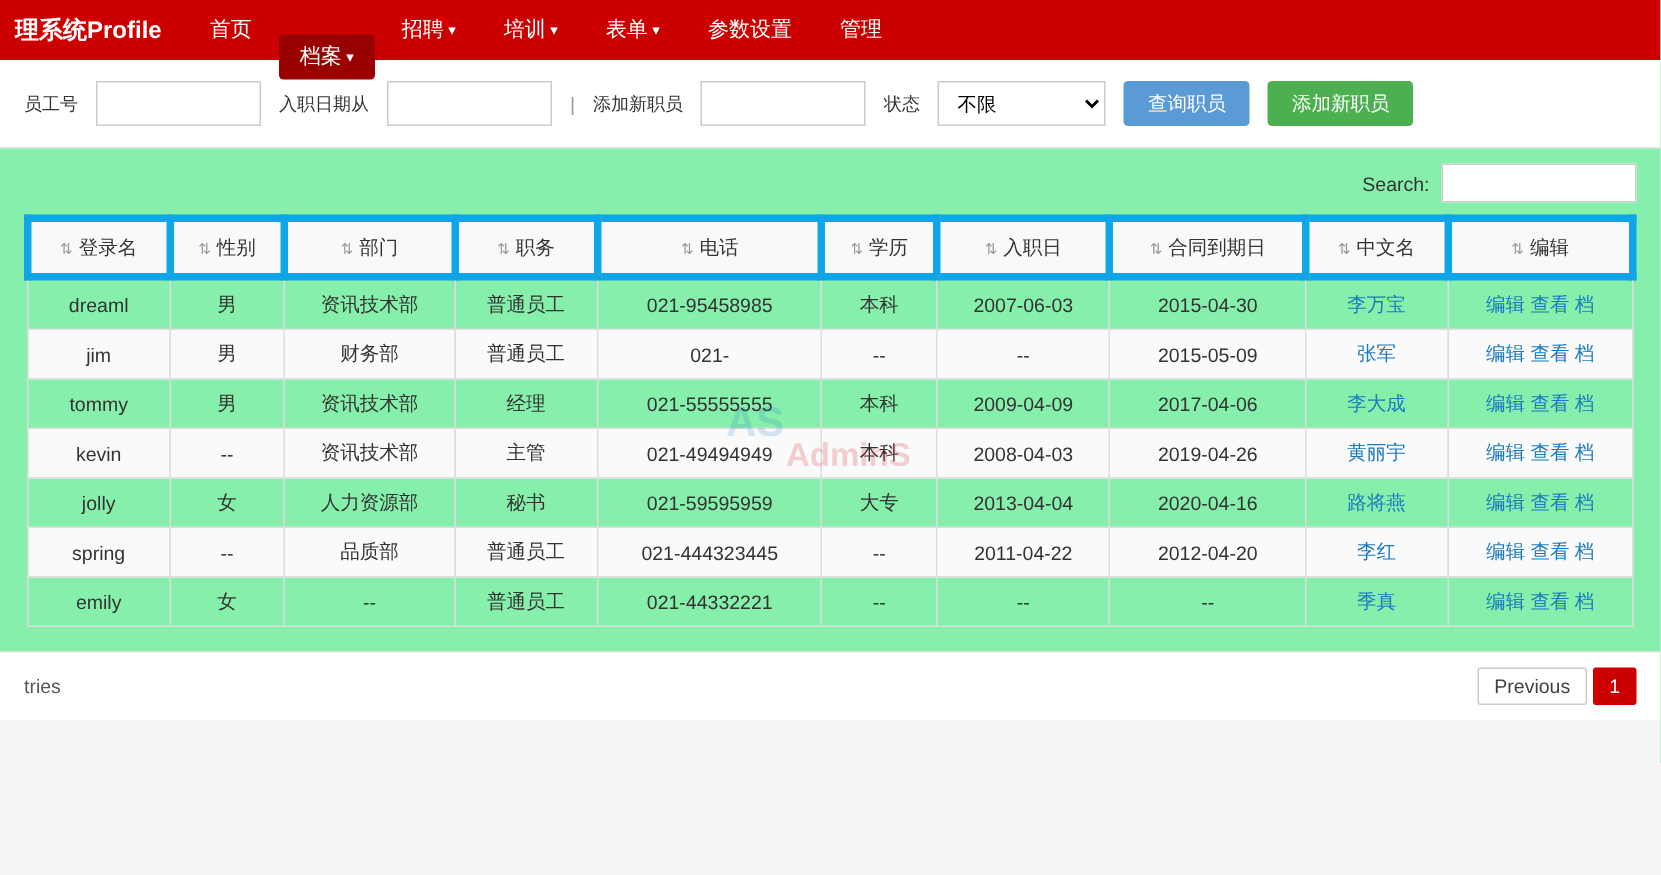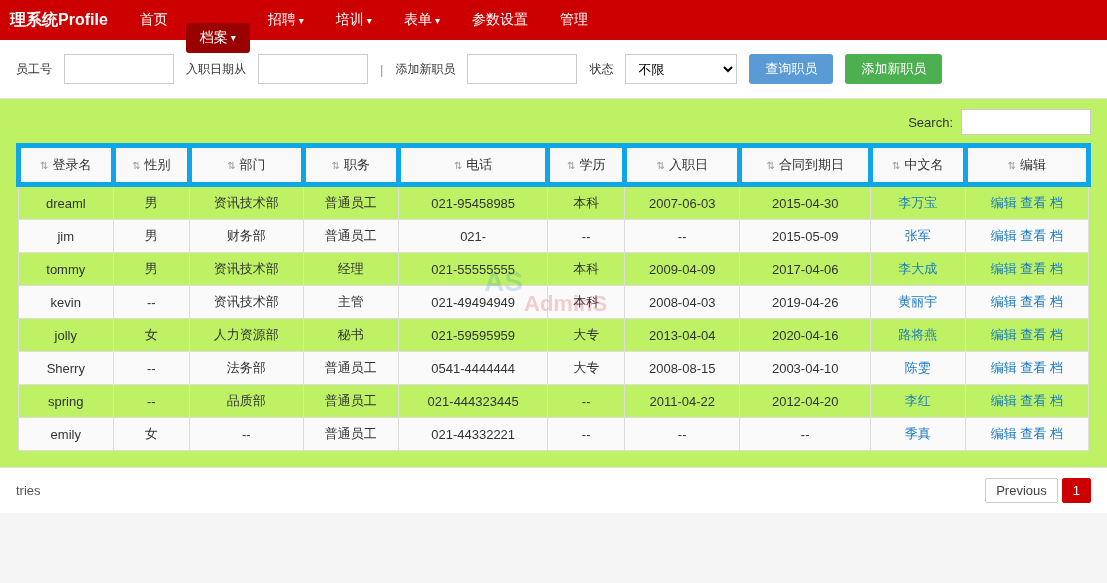--- a/index.html
+++ b/index.html
@@ -15,21 +15,21 @@
 
     
     .filter-bar { background: #fff; padding: 14px 16px; display: flex; align-items: center; gap: 12px; border-bottom: 1px solid #e0e0e0; flex-wrap: wrap; }
     .filter-label { font-size: 12px; color: #333; white-space: nowrap; }
     .filter-input { border: 1px solid #ccc; padding: 5px 8px; font-size: 13px; height: 30px; width: 110px; }
     .filter-select { border: 1px solid #ccc; padding: 5px 8px; font-size: 13px; height: 30px; width: 112px; background: #fff; }
     .btn-query { background: #5b9bd5; color: #fff; border: none; padding: 6px 16px; cursor: pointer; font-size: 13px; height: 30px; border-radius: 3px; }
     .btn-add { background: #4caf50; color: #fff; border: none; padding: 6px 16px; cursor: pointer; font-size: 13px; height: 30px; border-radius: 3px; }
 
     
-    .table-area { background: #bef264; margin: 0; padding: 10px 16px 16px; }
+    .table-area { background: #86efac; margin: 0; padding: 10px 16px 16px; }
     .search-bar { display: flex; justify-content: flex-end; align-items: center; margin-bottom: 8px; gap: 8px; }
     .search-label { font-size: 13px; }
     .search-input { border: 1px solid #ccc; padding: 4px 6px; font-size: 13px; width: 130px; height: 26px; }
 
     table { width: 100%; border-collapse: collapse; font-size: 13px; }
     thead tr { background: #f9f9f9; }
     th { border: 5px solid #0ea5e9; padding: 8px 6px; text-align: center; font-weight: normal; color: #333; white-space: nowrap; }
     th .sort-arrows { color: #999; font-size: 10px; margin-right: 4px; }
     td { border: 1px solid #ddd; padding: 7px 8px; text-align: center; }
     tr:nth-child(even) { background: #fafafa; }
@@ -179,32 +179,20 @@
       <td>人力资源部</td>
       <td>秘书</td>
       <td>021-59595959</td>
       <td>大专</td>
       <td>2013-04-04</td>
       <td>2020-04-16</td>
       <td class="link">路将燕</td>
       <td class="edit-cell"><span class="link">编辑</span> <span class="link">查看</span> <span class="link">档</span></td>
     </tr>
         <tr>
-      <td>Sherry</td>
-      <td>--</td>
-      <td>法务部</td>
-      <td>普通员工</td>
-      <td>0541-4444444</td>
-      <td>大专</td>
-      <td>2008-08-15</td>
-      <td>2003-04-10</td>
-      <td class="link">陈雯</td>
-      <td class="edit-cell"><span class="link">编辑</span> <span class="link">查看</span> <span class="link">档</span></td>
-    </tr>
-        <tr>
       <td>spring</td>
       <td>--</td>
       <td>品质部</td>
       <td>普通员工</td>
       <td>021-444323445</td>
       <td>--</td>
       <td>2011-04-22</td>
       <td>2012-04-20</td>
       <td class="link">李红</td>
       <td class="edit-cell"><span class="link">编辑</span> <span class="link">查看</span> <span class="link">档</span></td>

